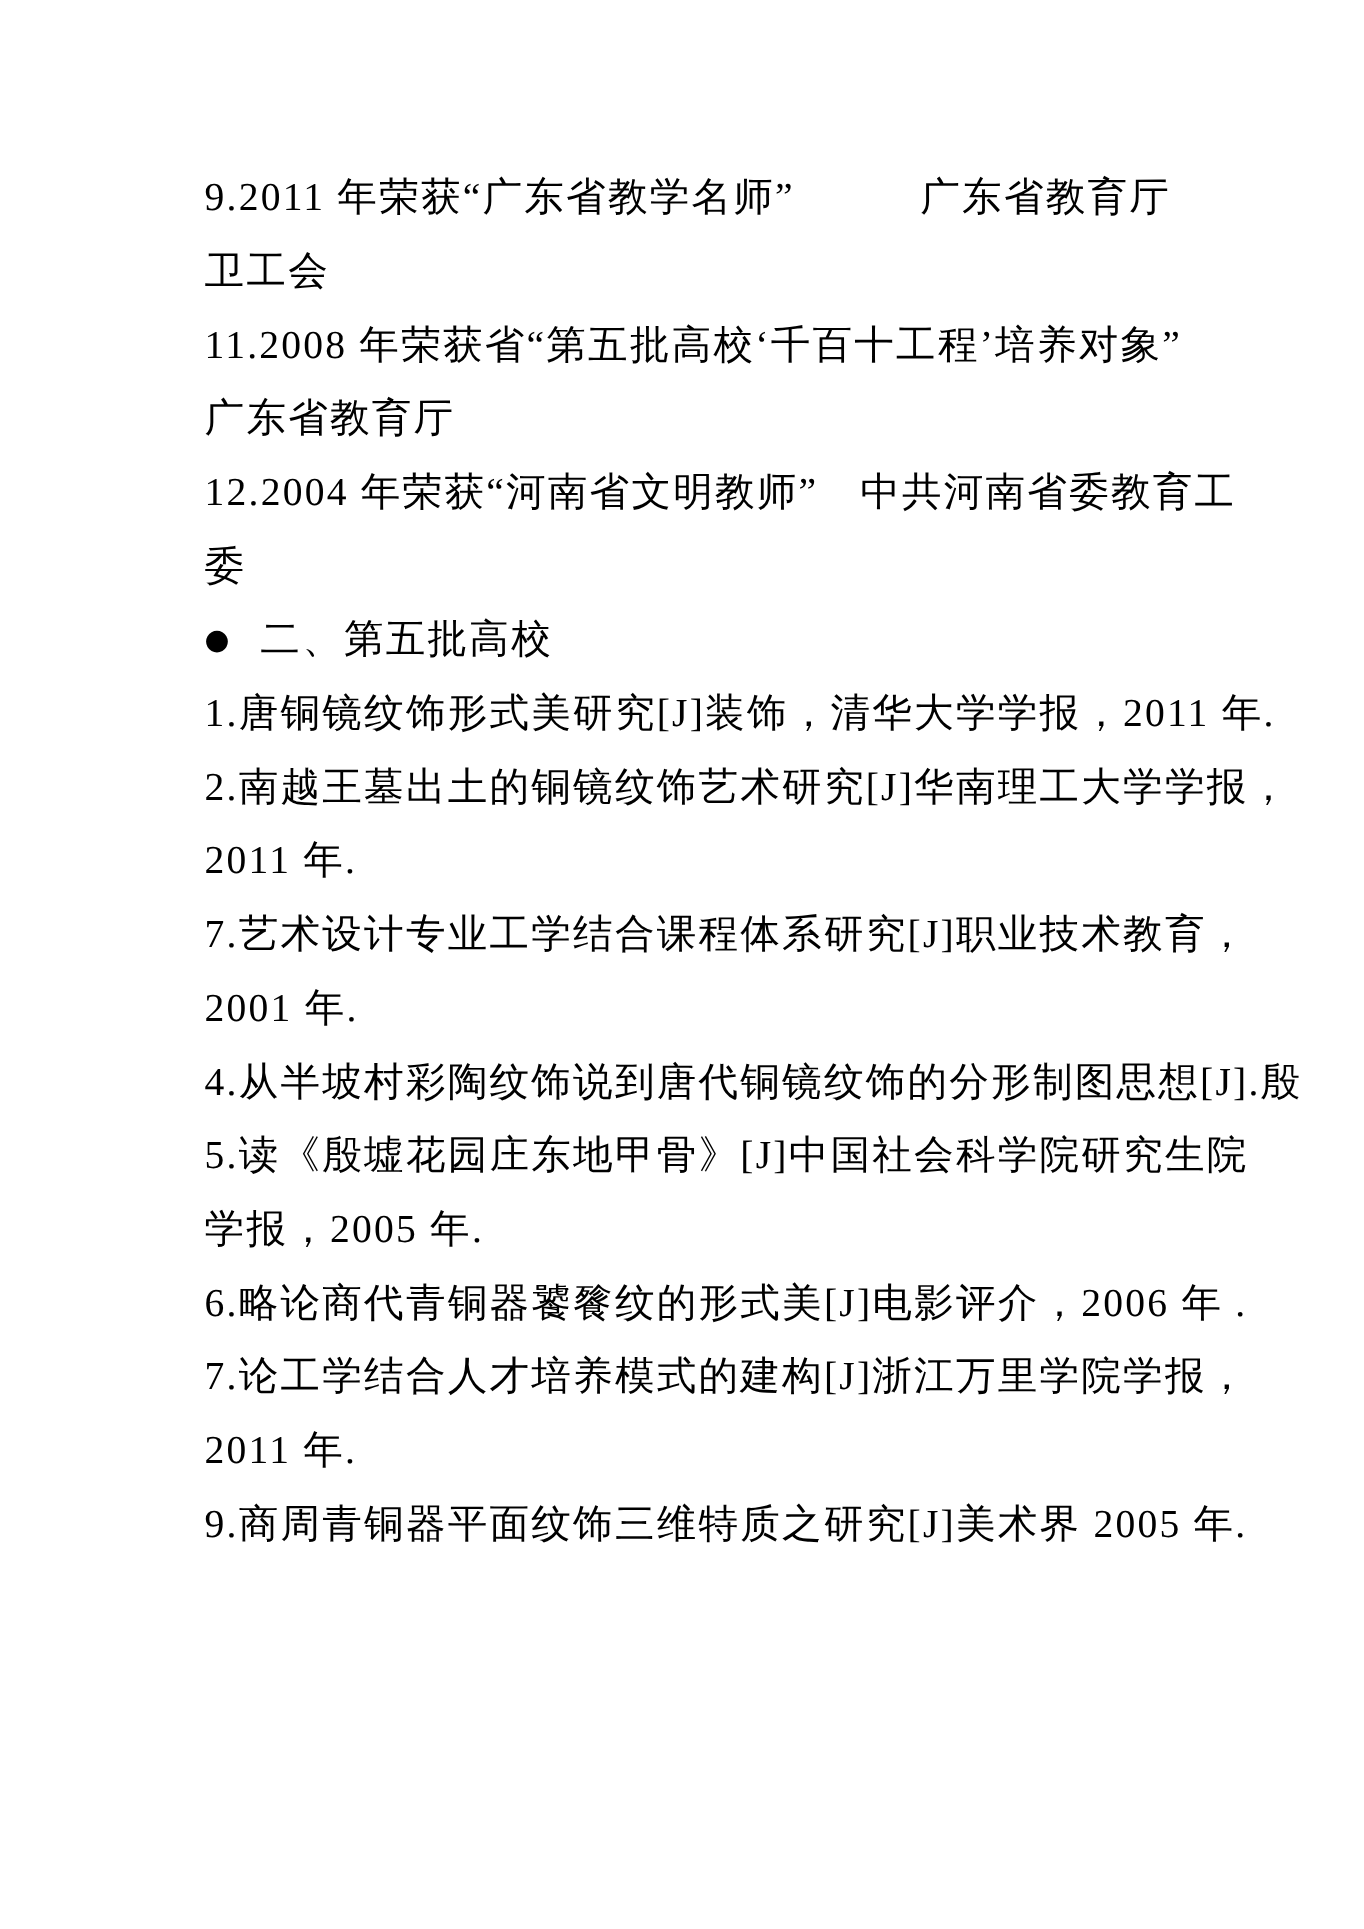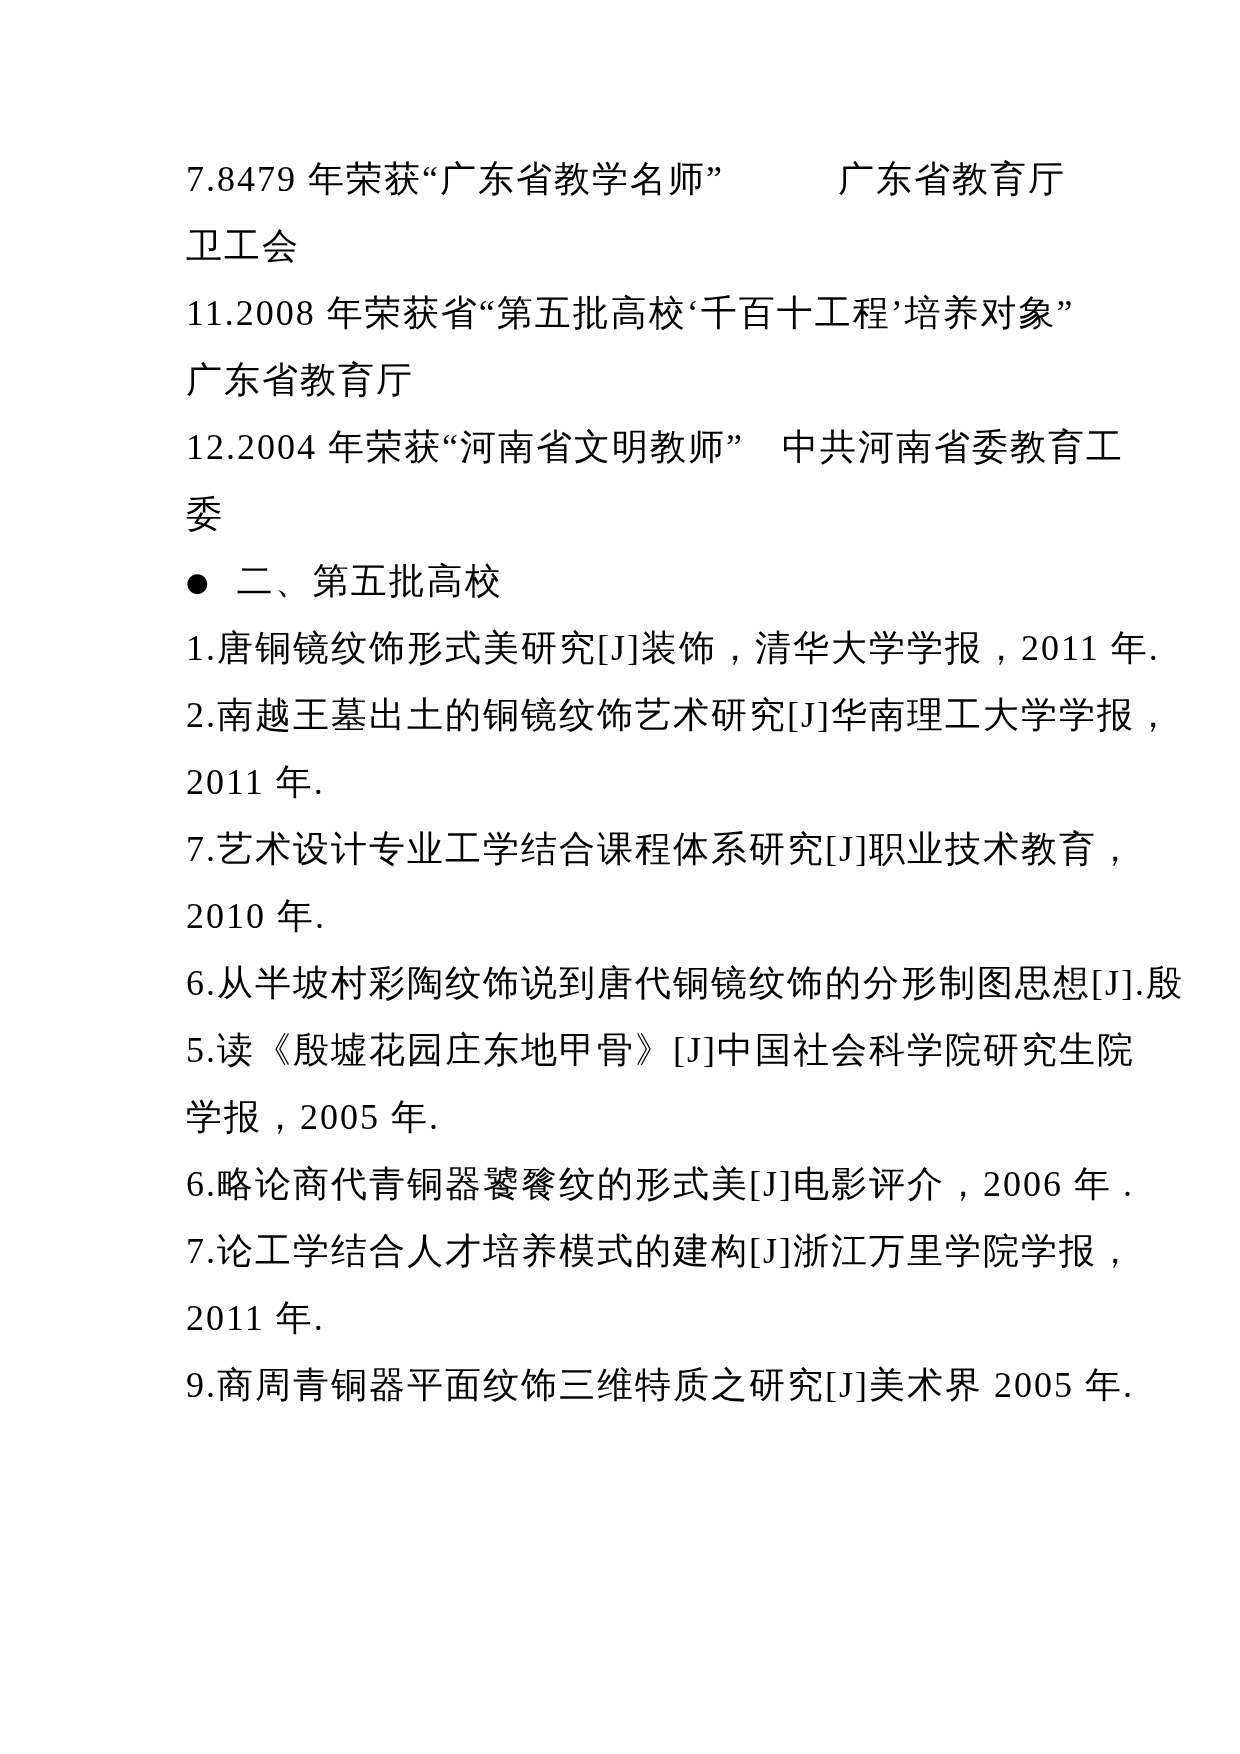--- a/index.html
+++ b/index.html
@@ -46,33 +46,33 @@
     margin-right: 26px;
     color: #000000;
     font-family: "DejaVu Sans", sans-serif;
   }
 </style>
 </head>
 <body>
 
 <div class="page">
   <div class="content" id="content">
-      <div class="line"><span>7.8479 年荣获“广东省教学名师”　　　广东省教育厅</span></div>
+      <div class="line"><span>9.2011 年荣获“广东省教学名师”　　　广东省教育厅</span></div>
       <div class="line"><span>卫工会</span></div>
       <div class="line"><span>11.2008 年荣获省“第五批高校‘千百十工程’培养对象”</span></div>
       <div class="line"><span>广东省教育厅</span></div>
       <div class="line"><span>12.2004 年荣获“河南省文明教师”　中共河南省委教育工</span></div>
       <div class="line"><span>委</span></div>
       <div class="line heading"><span class="bullet">●</span><span>二、第五批高校</span></div>
       <div class="line"><span>1.唐铜镜纹饰形式美研究[J]装饰，清华大学学报，2011 年.</span></div>
       <div class="line"><span>2.南越王墓出土的铜镜纹饰艺术研究[J]华南理工大学学报，</span></div>
       <div class="line"><span>2011 年.</span></div>
       <div class="line"><span>7.艺术设计专业工学结合课程体系研究[J]职业技术教育，</span></div>
-      <div class="line"><span>2010 年.</span></div>
-      <div class="line"><span>6.从半坡村彩陶纹饰说到唐代铜镜纹饰的分形制图思想[J].殷</span></div>
+      <div class="line"><span>2001 年.</span></div>
+      <div class="line"><span>4.从半坡村彩陶纹饰说到唐代铜镜纹饰的分形制图思想[J].殷</span></div>
       <div class="line"><span>5.读《殷墟花园庄东地甲骨》[J]中国社会科学院研究生院</span></div>
       <div class="line"><span>学报，2005 年.</span></div>
       <div class="line"><span>6.略论商代青铜器饕餮纹的形式美[J]电影评介，2006 年 .</span></div>
       <div class="line"><span>7.论工学结合人才培养模式的建构[J]浙江万里学院学报，</span></div>
       <div class="line"><span>2011 年.</span></div>
       <div class="line"><span>9.商周青铜器平面纹饰三维特质之研究[J]美术界 2005 年.</span></div>
     </div>
 </div>
 
 </body></html>

